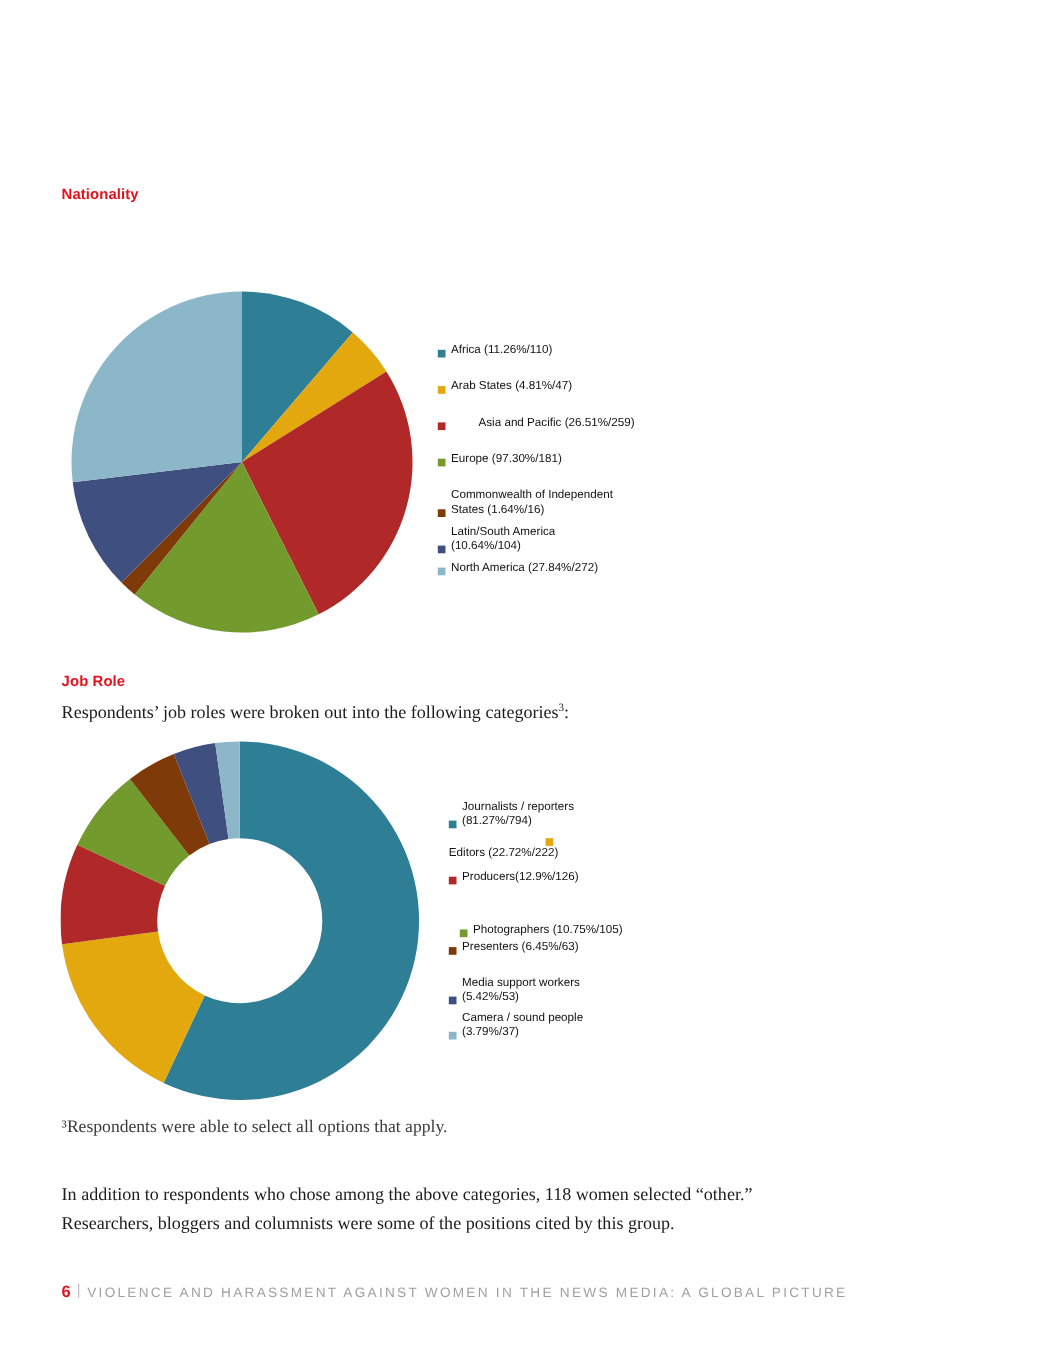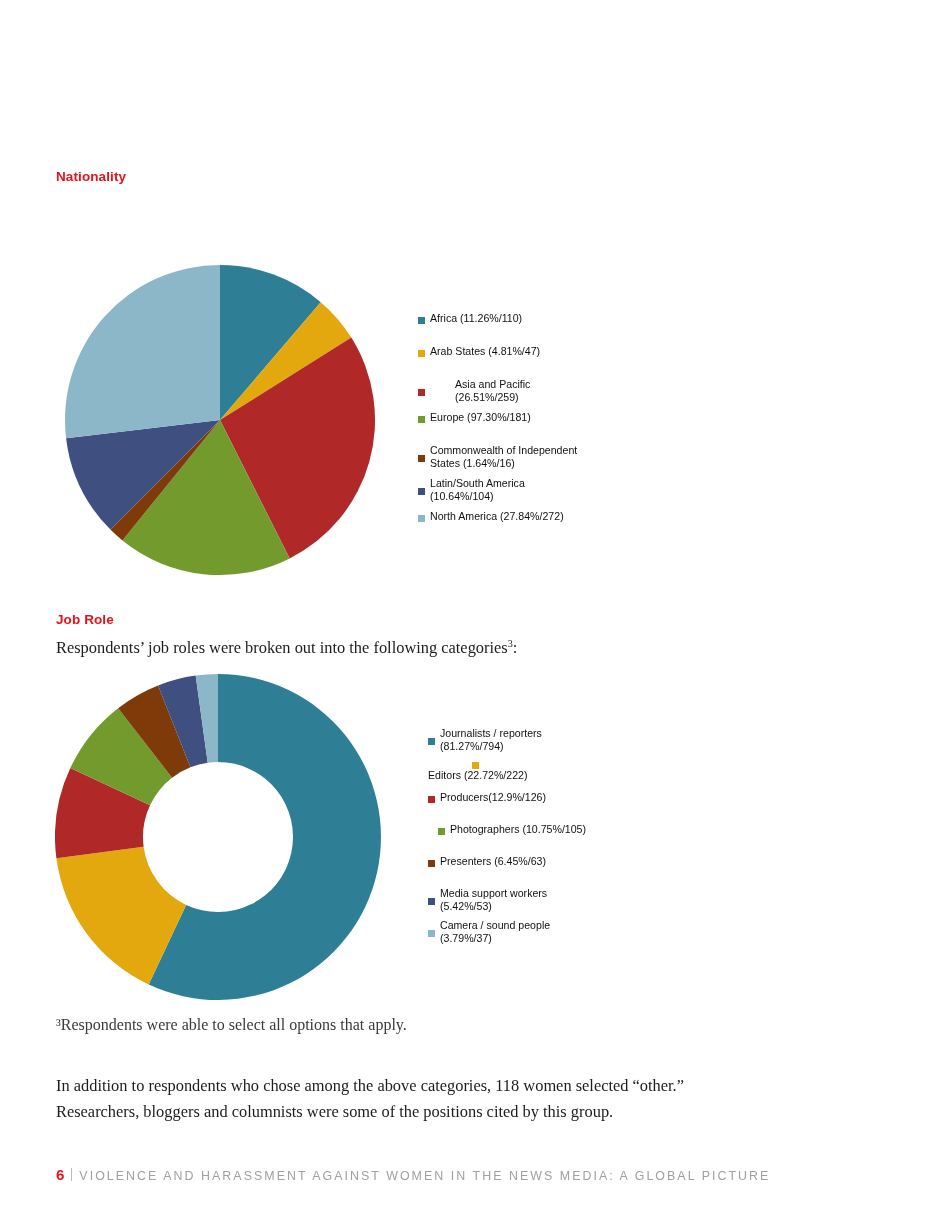--- a/index.html
+++ b/index.html
@@ -84,24 +84,23 @@
   .chart-svg { display: block; }
 
   .legend {
     position: absolute;
     font-family: "Liberation Sans", sans-serif;
     font-size: 10.6px;
     color: #111111;
   }
   .legend-item {
     display: flex;
-    align-items: center;
+    align-items: flex-end;
     position: absolute;
     white-space: pre-line;
-    margin-left: 20px;
   }
   .legend-swatch {
     width: 7px;
     height: 7px;
     flex: 0 0 7px;
     margin-top: 3px;
     margin-right: 5px;
   }
   .legend-label {
     line-height: 13px;
@@ -212,21 +211,21 @@
     <div class="legend-item" style="top:32px;flex-direction:column;">
       <span class="legend-swatch" style="background:#e2a80d;"></span>
       <span class="legend-label">Editors (22.72%/222)</span>
     </div>
 
     <div class="legend-item" style="top:64px;">
       <span class="legend-swatch" style="background:#b02828;"></span>
       <span class="legend-label">Producers(12.9%/126)</span>
     </div>
 
-    <div class="legend-item" style="top:96px;padding-left:10px;">
+    <div class="legend-item" style="top:112px;padding-left:10px;">
       <span class="legend-swatch" style="background:#739a2c;"></span>
       <span class="legend-label">Photographers (10.75%/105)</span>
     </div>
 
     <div class="legend-item" style="top:128px;">
       <span class="legend-swatch" style="background:#7e3a09;"></span>
       <span class="legend-label">Presenters (6.45%/63)</span>
     </div>
 
     <div class="legend-item" style="top:160px;">

